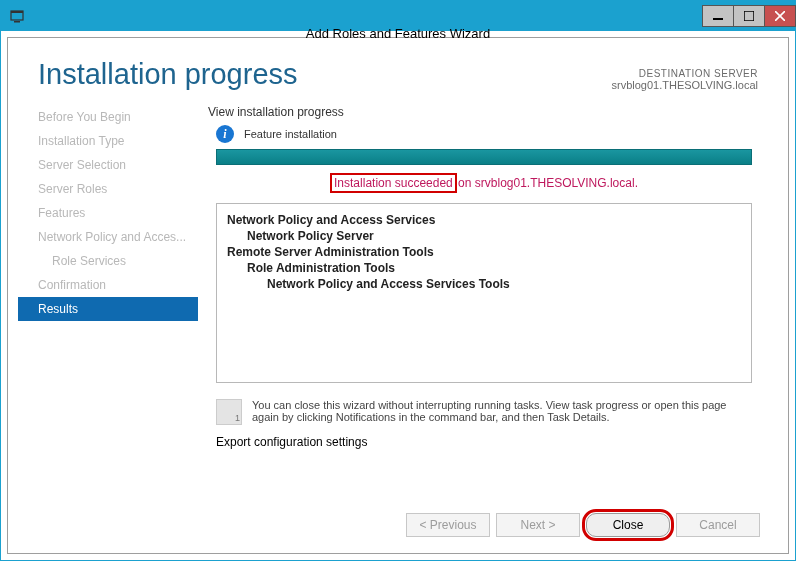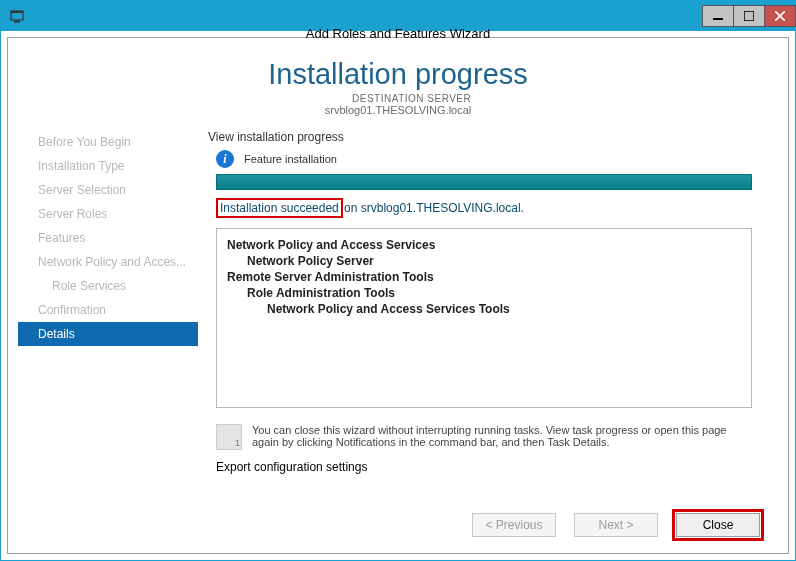--- a/index.html
+++ b/index.html
@@ -10,55 +10,55 @@
   .titlebar { background: #1ba1cf; color: #000; height: 30px; display: flex; align-items: center; position: relative; }
   .titlebar .icon { width: 18px; height: 18px; margin-left: 8px; display:flex; align-items:center; justify-content:center; }
   .titlebar .title { position:absolute; left:50%; transform:translateX(-50%); font-size: 13px; margin-top: 35px; }
   .winbtns { margin-left: auto; display: flex; }
   .winbtn { width: 32px; height: 22px; background: #c3c3c3; border: 1px solid #555; margin-top:-1px; margin-right:-1px; display:flex; align-items:center; justify-content:center; font-family: Arial, sans-serif; font-size:12px; font-weight:bold; }
   .winbtn.close { background: #c75050; color:#fff; }
   .winbtn svg { display:block; }
 
   .innerframe { flex:1; margin: 6px; border: 1px solid #9e9e9e; background:#fff; display:flex; flex-direction:column; }
 
-  .header { display:flex; align-items:center; padding: 20px 30px 4px 30px; flex-direction: column; }
+  .header { display:flex; align-items:flex-end; padding: 20px 30px 4px 30px; }
   .header h1 { margin:0; font-weight:300; color:#1e648f; font-size: 29px; flex:1; }
   .destinfo { text-align:right; font-size:11px; color:#6b6b6b; margin-top:2px;}
   .destinfo .lbl { font-size:10px; letter-spacing:0.5px;}
   .destinfo .val { font-size:11px;}
 
   .body { flex:1; display:flex; padding: 0 10px 0 10px; overflow:hidden;}
 
   .sidebar { width: 180px; padding-top:10px; }
   .navitem { font-size:12px; color:#b8b8b8; padding: 5px 10px 5px 20px; cursor: default; white-space:nowrap; overflow:hidden; text-overflow:ellipsis;}
   .navitem.sub { padding-left: 34px; }
   .navitem.active { background:#0f6ab0; color:#fff; }
 
   .main { flex:1; padding: 10px 18px 0 10px; display:flex; flex-direction:column; }
   .subhead { font-size:12px; color:#333; margin-bottom:6px;}
   .statusrow { display:flex; align-items:center; gap:10px; margin-bottom:6px; margin-left:8px;}
   .info-icon { width:18px; height:18px; border-radius:50%; background:#1976d2; color:#fff; display:flex; align-items:center; justify-content:center; font-family: Georgia, serif; font-style:italic; font-weight:bold; font-size:12px; flex-shrink:0;}
   .statusrow span { font-size:11px; color:#333;}
   .progressbar { height:16px; background:#0a7f87; background: linear-gradient(#1a96a0,#0a7f87); margin: 0 8px 8px 8px; border:1px solid #0a6e76; }
-  .succline { font-size:12px; color:#0c4a6e; margin: 0 8px 10px 8px; }
+  .succline { font-size:12px; color:#be185d; margin: 0 8px 10px 8px; text-align: center; }
   .succline .hl { border:2px solid #d10000; padding:1px 2px; display:inline-block; margin-right:-2px;}
   .featurebox { border:1px solid #b8b8b8; margin: 0 8px; padding:8px 10px; font-size:12px; color:#222; height:180px; overflow:auto; }
   .featurebox .b { font-weight:600; }
   .featurebox .i1 { padding-left:20px;}
   .featurebox .i2 { padding-left:40px;}
   .featurebox div { padding:1px 0;}
 
   .notice { display:flex; gap:10px; font-size:11px; color:#444; margin:16px 8px 6px 8px; align-items:flex-start;}
   .notice .nicon { width:26px; height:26px; background:#e4e4e4; border:1px solid #ccc; flex-shrink:0; display:flex; align-items:flex-end; justify-content:flex-end; font-size:9px; color:#777; padding:1px;}
   .exportlink { color:#000000; font-size:12px; margin:4px 8px 0 8px; cursor:pointer;}
 
-  .footer { padding: 12px 28px 16px 0; display:flex; justify-content:flex-end; gap:18px; }
+  .footer { padding: 12px 28px 16px 0; display:flex; justify-content:flex-end; gap:6px; }
   .btn { min-width:84px; height:24px; font-size:12px; background:#efefef; border:1px solid #9a9a9a; cursor:pointer; }
   .btn:disabled { color:#9c9c9c; border-color:#c7c7c7; background:#f4f4f4; cursor:default;}
-  .btn.hl { outline:3px solid #d10000; outline-offset:1px; }
+  .btn.hl { outline:3px solid #d10000; outline-offset:1px;border-radius:10px; }
 </style>
 </head>
 <body>
 
 <div class="outer">
   <div class="titlebar">
     <div class="icon">
       <svg width="16" height="14" viewBox="0 0 16 14">
           <rect x="1" y="2" width="12" height="9" fill="none" stroke="#333" stroke-width="1.2"></rect>
           <rect x="1" y="2" width="12" height="2" fill="#333"></rect>
@@ -98,21 +98,21 @@
     <div class="body">
       <div class="sidebar" id="sidebar">
           <div class="navitem">Before You Begin</div>
           <div class="navitem">Installation Type</div>
           <div class="navitem">Server Selection</div>
           <div class="navitem">Server Roles</div>
           <div class="navitem">Features</div>
           <div class="navitem">Network Policy and Acces...</div>
           <div class="navitem sub">Role Services</div>
           <div class="navitem">Confirmation</div>
-          <div class="navitem active">Details</div>
+          <div class="navitem active">Results</div>
         </div>
 
       <div class="main">
         <div class="subhead">View installation progress</div>
         <div class="statusrow">
           <div class="info-icon">i</div>
           <span>Feature installation</span>
         </div>
         <div class="progressbar"></div>
         <div class="succline">
@@ -132,15 +132,16 @@
           <div>You can close this wizard without interrupting running tasks. View task progress or open this page again by clicking Notifications in the command bar, and then Task Details.</div>
         </div>
         <div class="exportlink">Export configuration settings</div>
       </div>
     </div>
 
     <div class="footer">
       <button class="btn" disabled="">&lt; Previous</button>
       <button class="btn" disabled="">Next &gt;</button>
       <button class="btn hl">Close</button>
+      <button class="btn" disabled="">Cancel</button>
     </div>
   </div>
 </div>
 
 </body></html>

